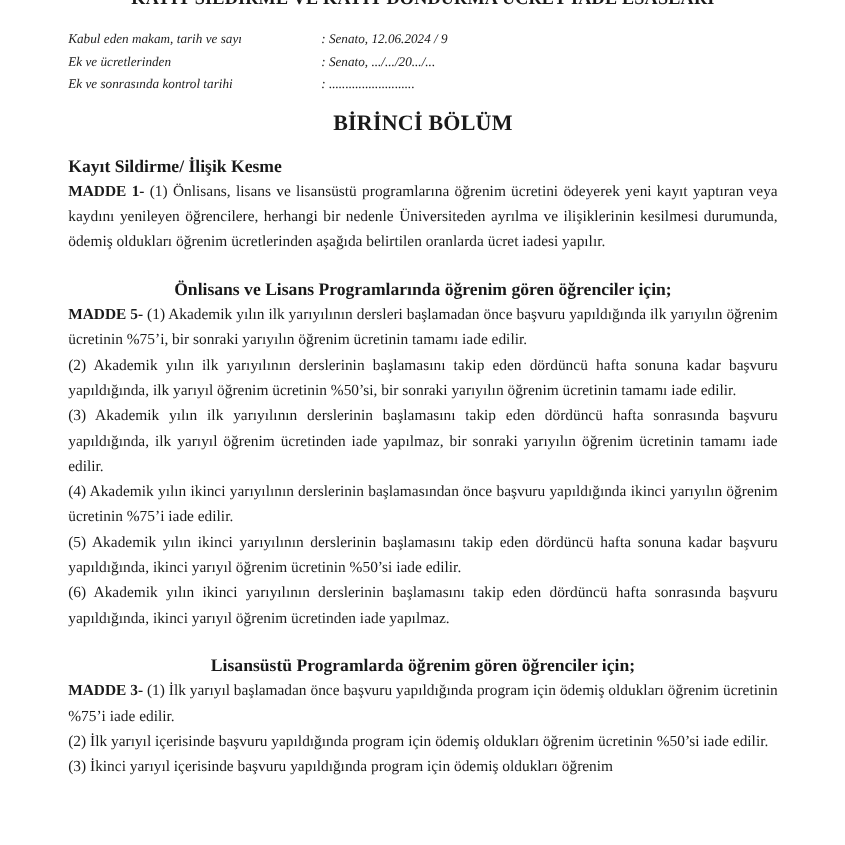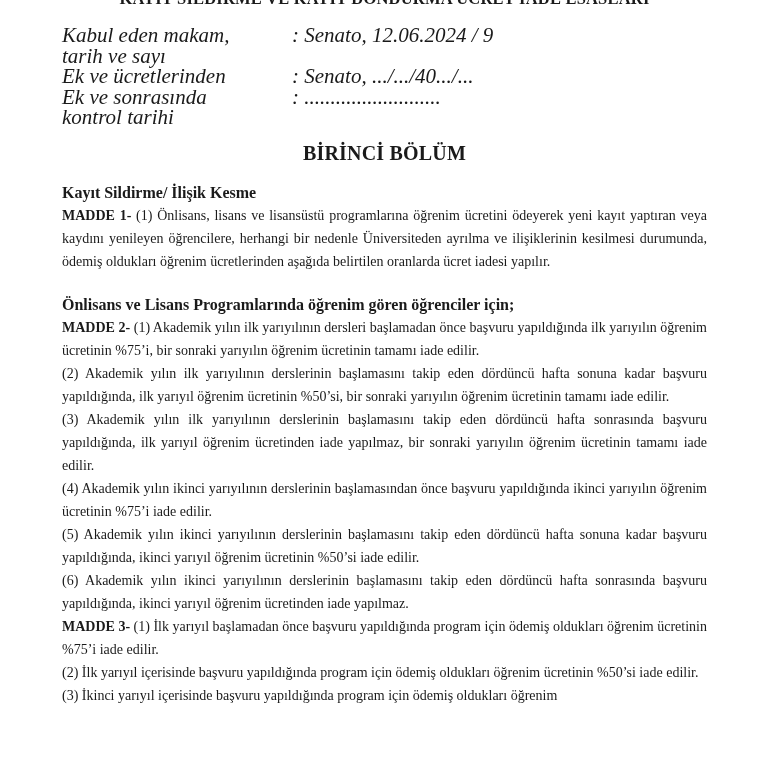--- a/index.html
+++ b/index.html
@@ -24,41 +24,41 @@
     font-weight: 700;
     text-align: center;
     margin: -11px 0 0 0;
     line-height: 20px;
     white-space: nowrap;
     letter-spacing: 0.2px;
   }
   .meta {
     margin-top: 16px;
     font-style: italic;
-    font-size: 21px;
+    font-size: 12px;
     line-height: 20.5px;
   }
   .meta-row { display: flex; }
   .meta-label { width: 201px; flex: none; }
   .meta-value { flex: 1; margin-left: 29px; }
   .chapter {
     text-align: center;
     font-size: 20px;
     font-weight: 700;
     margin: 14px 0 16px 0;
     line-height: 23px;
     letter-spacing: 0.2px;
   }
   .subhead {
     font-size: 16px;
     font-weight: 700;
     margin: 0;
     line-height: 23px;
   }
-  .sec-gap { margin-top: 20px; }
+  .sec-gap { margin-top: 20px; text-align: center; }
   .para {
     margin: 0;
     font-size: 14px;
     line-height: 23px;
     text-align: justify;
   }
   .para b { font-weight: 700; }
 </style>
 </head>
 <body>
@@ -67,38 +67,39 @@
 
   <h1 class="title">KAYIT SİLDİRME VE KAYIT DONDURMA ÜCRET İADE ESASLARI</h1>
 
   <div class="meta">
     <div class="meta-row">
       <span class="meta-label">Kabul eden makam, tarih ve sayı</span>
       <span class="meta-value">: Senato, 12.06.2024 / 9</span>
     </div>
     <div class="meta-row">
       <span class="meta-label">Ek ve ücretlerinden</span>
-      <span class="meta-value">: Senato, .../.../40.../...</span>
+      <span class="meta-value">: Senato, .../.../20.../...</span>
     </div>
     <div class="meta-row">
       <span class="meta-label">Ek ve sonrasında kontrol tarihi</span>
       <span class="meta-value">: ..........................</span>
     </div>
   </div>
 
   <h2 class="chapter">BİRİNCİ BÖLÜM</h2>
 
   <h3 class="subhead">Kayıt Sildirme/ İlişik Kesme</h3>
   <p class="para"><b>MADDE 1-</b><span> (1) Önlisans, lisans ve lisansüstü programlarına öğrenim ücretini ödeyerek yeni kayıt yaptıran veya kaydını yenileyen öğrencilere, herhangi bir nedenle Üniversiteden ayrılma ve ilişiklerinin kesilmesi durumunda, ödemiş oldukları öğrenim ücretlerinden aşağıda belirtilen oranlarda ücret iadesi yapılır.</span></p>
 
   <h3 class="subhead sec-gap">Önlisans ve Lisans Programlarında öğrenim gören öğrenciler için;</h3>
-  <p class="para"><b>MADDE 2-</b><span> (1) Akademik yılın ilk yarıyılının dersleri başlamadan önce başvuru yapıldığında ilk yarıyılın öğrenim ücretinin %75’i, bir sonraki yarıyılın öğrenim ücretinin tamamı iade edilir.</span></p>
+  <p class="para"><b>MADDE 5-</b><span> (1) Akademik yılın ilk yarıyılının dersleri başlamadan önce başvuru yapıldığında ilk yarıyılın öğrenim ücretinin %75’i, bir sonraki yarıyılın öğrenim ücretinin tamamı iade edilir.</span></p>
   <p class="para"><span>(2) Akademik yılın ilk yarıyılının derslerinin başlamasını takip eden dördüncü hafta sonuna kadar başvuru yapıldığında, ilk yarıyıl öğrenim ücretinin %50’si, bir sonraki yarıyılın öğrenim ücretinin tamamı iade edilir.</span></p>
   <p class="para"><span>(3) Akademik yılın ilk yarıyılının derslerinin başlamasını takip eden dördüncü hafta sonrasında başvuru yapıldığında, ilk yarıyıl öğrenim ücretinden iade yapılmaz, bir sonraki yarıyılın öğrenim ücretinin tamamı iade edilir.</span></p>
   <p class="para"><span>(4) Akademik yılın ikinci yarıyılının derslerinin başlamasından önce başvuru yapıldığında ikinci yarıyılın öğrenim ücretinin %75’i iade edilir.</span></p>
   <p class="para"><span>(5) Akademik yılın ikinci yarıyılının derslerinin başlamasını takip eden dördüncü hafta sonuna kadar başvuru yapıldığında, ikinci yarıyıl öğrenim ücretinin %50’si iade edilir.</span></p>
   <p class="para"><span>(6) Akademik yılın ikinci yarıyılının derslerinin başlamasını takip eden dördüncü hafta sonrasında başvuru yapıldığında, ikinci yarıyıl öğrenim ücretinden iade yapılmaz.</span></p>
 
+  <h3 class="subhead sec-gap">Lisansüstü Programlarda öğrenim gören öğrenciler için;</h3>
   <p class="para"><b>MADDE 3-</b><span> (1) İlk yarıyıl başlamadan önce başvuru yapıldığında program için ödemiş oldukları öğrenim ücretinin %75’i iade edilir.</span></p>
   <p class="para"><span>(2) İlk yarıyıl içerisinde başvuru yapıldığında program için ödemiş oldukları öğrenim ücretinin %50’si iade edilir.</span></p>
   <p class="para"><span>(3) İkinci yarıyıl içerisinde başvuru yapıldığında program için ödemiş oldukları öğrenim</span></p>
 
 </div>
 
 </body></html>

